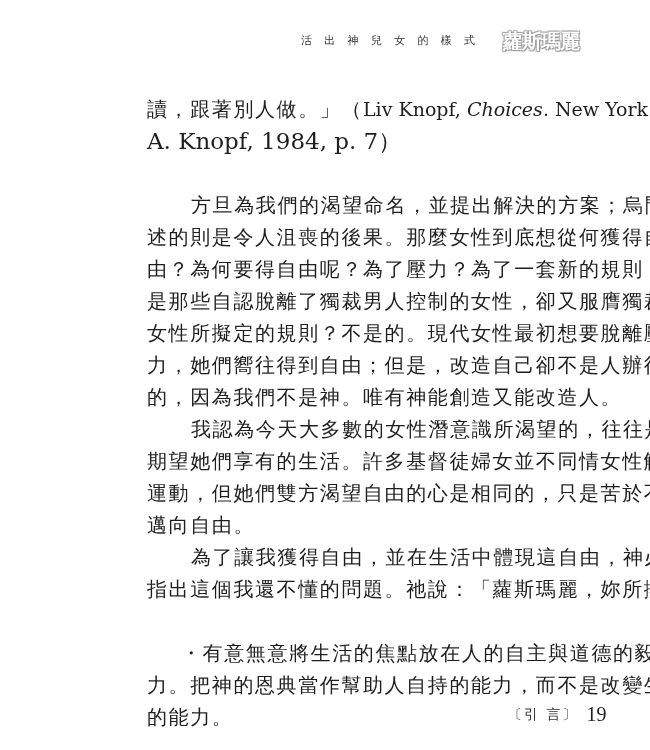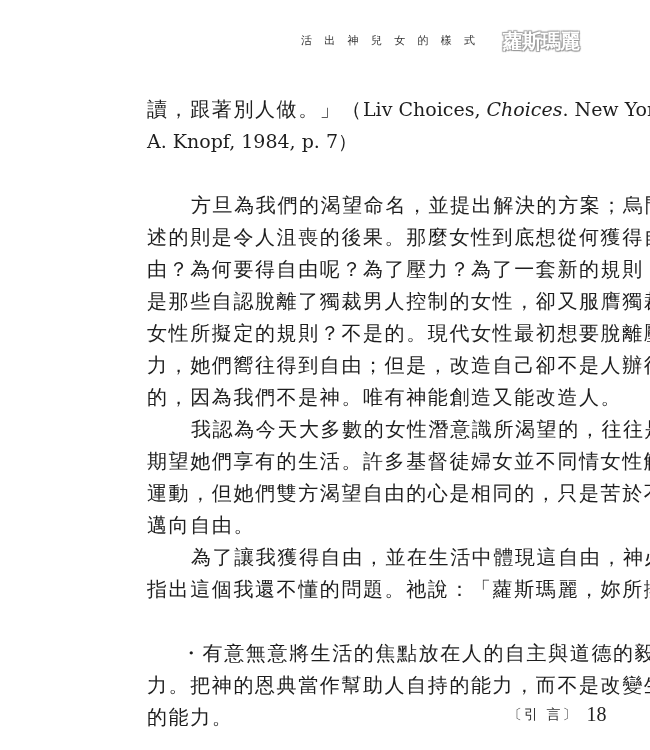--- a/index.html
+++ b/index.html
@@ -8,42 +8,42 @@
   .running-head { position: absolute; top: 30px; left: 0; width: 582px; height: 24px; text-align: center; }
   .running-title { position: absolute; left: 301px; top: 3px; font-family: "DejaVu Sans", sans-serif;
                    font-size: 11px; letter-spacing: 12.3px; color: #333; white-space: nowrap; }
   .series-logo { position: absolute; left: 503px; top: -2px; font-family: "DejaVu Sans", sans-serif;
                  font-weight: bold; font-size: 20px; color: #ffffff; letter-spacing: -1px;
                  text-shadow: 0 0 1px #888, 1px 1px 1px #999, -1px -1px 1px #aaa, 1px -1px 1px #aaa, -1px 1px 1px #aaa;
                  white-space: nowrap; }
   .body-text { position: absolute; left: 147px; top: 93px; width: 378px; }
   .line { height: 32px; line-height: 32px; font-size: 20px; white-space: nowrap;
           letter-spacing: 1.6px; color: #1e1e1e; }
-  .line.latin { letter-spacing: 0; font-size: 19px; }
+  .line.latin { letter-spacing: 0; font-size: 23px; }
   .line .latin-part { letter-spacing: 0; font-size: 19px; }
   .indent { padding-left: 44px; }
   .bullet-indent { padding-left: 34px; }
   .gap { height: 32px; }
   em { font-style: italic; }
   .folio { position: absolute; top: 703px; left: 508px; white-space: nowrap; }
   .folio-section { font-family: "DejaVu Sans", sans-serif; font-size: 14px; color: #333; letter-spacing: 2px;
                    vertical-align: middle; }
   .folio-number { font-family: "Liberation Serif", serif; font-size: 20px; color: #222; margin-left: 3px;
                   vertical-align: middle; }
 </style>
 </head>
 <body>
 
 <div class="running-head">
   <span class="running-title">活出神兒女的樣式</span>
   <span class="series-logo">蘿斯瑪麗</span>
 </div>
 
 <div class="body-text">
-  <div class="line"><span>讀，跟著別人做。」（</span><span class="latin-part">Liv Choices, </span><em class="latin-part">Choices</em><span class="latin-part">. New York: Alfred</span></div>
+  <div class="line"><span>讀，跟著別人做。」（</span><span class="latin-part">Liv Knopf, </span><em class="latin-part">Choices</em><span class="latin-part">. New York: Alfred</span></div>
   <div class="line latin">A. Knopf, 1984, p. 7）</div>
 
   <div class="gap"></div>
 
   <div>
     <div class="line indent">方旦為我們的渴望命名，並提出解決的方案；烏門描</div>
     <div class="line">述的則是令人沮喪的後果。那麼女性到底想從何獲得自</div>
     <div class="line">由？為何要得自由呢？為了壓力？為了一套新的規則，就</div>
     <div class="line">是那些自認脫離了獨裁男人控制的女性，卻又服膺獨裁的</div>
     <div class="line">女性所擬定的規則？不是的。現代女性最初想要脫離壓</div>
@@ -68,14 +68,14 @@
   <div>
     <div class="line bullet-indent">・有意無意將生活的焦點放在人的自主與道德的毅</div>
     <div class="line">力。把神的恩典當作幫助人自持的能力，而不是改變生命</div>
     <div class="line">的能力。</div>
   </div>
 
 </div>
 
 <div class="folio">
   <span class="folio-section">〔引 言〕</span>
-  <span class="folio-number">18</span>
+  <span class="folio-number">19</span>
 </div>
 
 </body></html>

